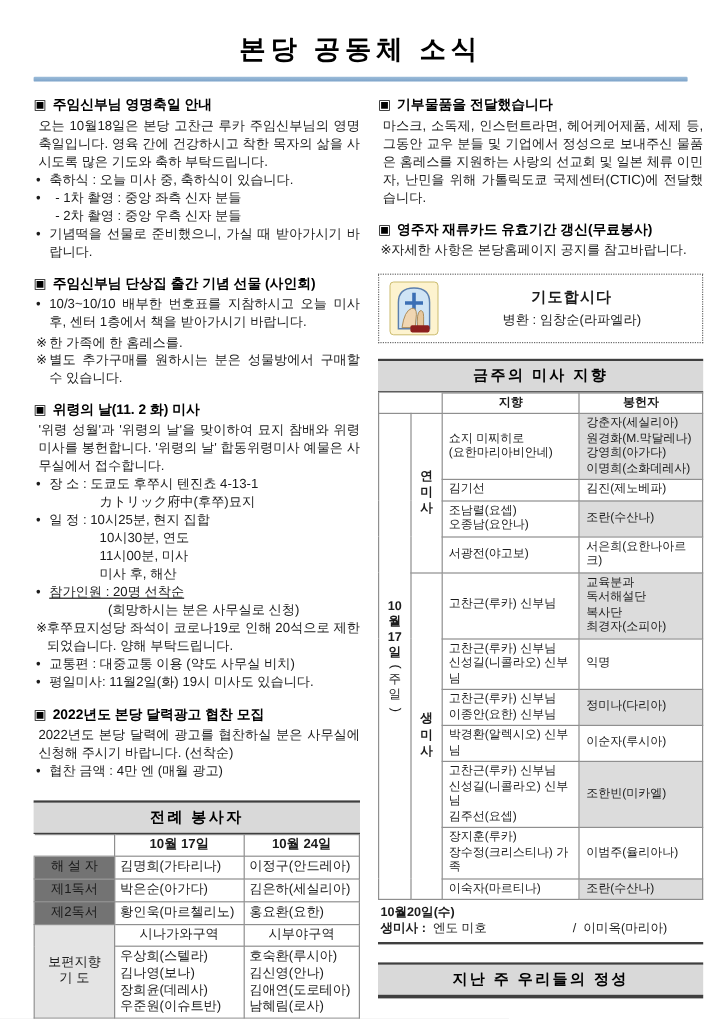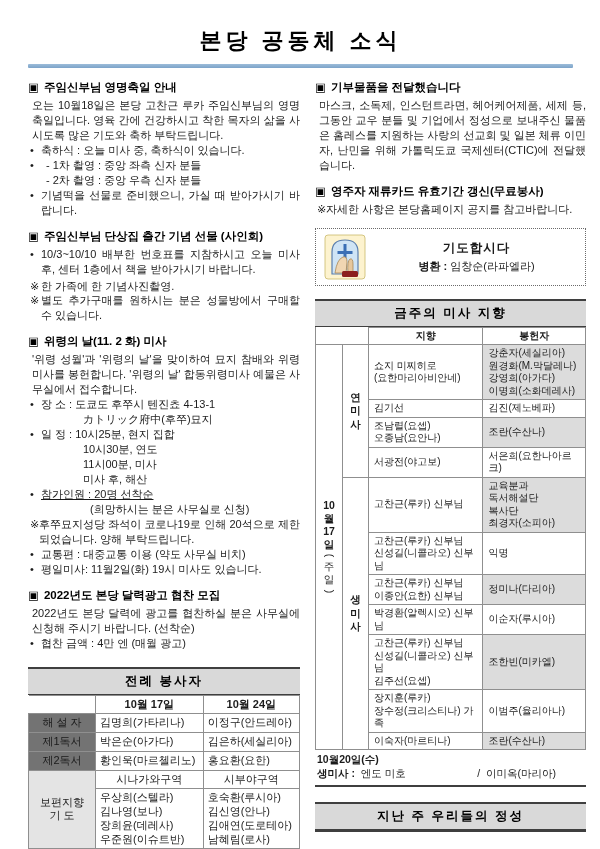--- a/index.html
+++ b/index.html
@@ -45,21 +45,21 @@
   .vgrp{width:15px;text-align:center;word-break:break-all;font-weight:bold;font-size:10.5px;
         line-height:1.3;padding:2px 1px;}
   .mass-foot{padding:3px 2px 4px 2px;font-size:10.5px;}
   .mass-foot .d{font-weight:bold;}
   .mass-foot .r2{display:flex;justify-content:space-between;padding-right:28px;}
   
   .pray{border:1.5px dotted #6a6a6a;padding:5px 8px;display:flex;align-items:center;gap:10px;margin-bottom:13px;}
   .pray-txt{flex:1;text-align:center;}
   .pray-title{font-weight:bold;font-size:12.5px;letter-spacing:1px;}
   .pray-line{font-size:11px;margin-top:2px;}
-  .pray-line .pl{font-weight:bold;margin-top:18px;}
+  .pray-line .pl{font-weight:normal;margin-top:18px;}
   .gap{height:2px;}
 </style>
 </head>
 <body>
 
 <div class="page">
 
   <div class="main-title">본당 공동체 소식</div>
   <div class="accent-bar"></div>
 
@@ -74,21 +74,21 @@
         <div class="bl"><span class="bm">•</span></div>
         <div class="sub" style="padding-left:18px;">- 1차 촬영 : 중앙 좌측 신자 분들</div>
         <div class="sub" style="padding-left:18px;">- 2차 촬영 : 중앙 우측 신자 분들</div>
         <div class="bl"><span class="bm">•</span><span>기념떡을 선물로 준비했으니, 가실 때 받아가시기 바랍니다.</span></div>
       </div>
 
       <div class="sec">
         <div class="sec-h"><span class="mk">▣</span><span>주임신부님 단상집 출간 기념 선물 (사인회)</span></div>
         <div class="bl"><span class="bm">•</span><span>10/3~10/10 배부한 번호표를 지참하시고 오늘 미사 후, 센터 1층에서 책을 받아가시기 바랍니다.</span></div>
         <div class="gap"></div>
-        <div class="bl"><span class="bm">※</span><span>한 가족에 한 기념사진촬영.</span></div>
+        <div class="bl"><span class="bm">※</span><span>한 가족에 한 홈레스를.</span></div>
         <div class="bl"><span class="bm">※</span><span>별도 추가구매를 원하시는 분은 성물방에서 구매할 수 있습니다.</span></div>
       </div>
 
       <div class="sec">
         <div class="sec-h"><span class="mk">▣</span><span>위령의 날(11. 2 화) 미사</span></div>
         <div class="para">'위령 성월'과 '위령의 날'을 맞이하여 묘지 참배와 위령미사를 봉헌합니다. '위령의 날' 합동위령미사 예물은 사무실에서 접수합니다.</div>
         <div class="bl"><span class="bm">•</span><span>장 소 : 도쿄도 후쭈시 텐진쵸 4-13-1</span></div>
         <div class="sub" style="padding-left:55px;">カトリック府中(후쭈)묘지</div>
         <div class="bl"><span class="bm">•</span><span>일 정 : 10시25분, 현지 집합</span></div>
         <div class="sub" style="padding-left:55px;">10시30분, 연도</div>

